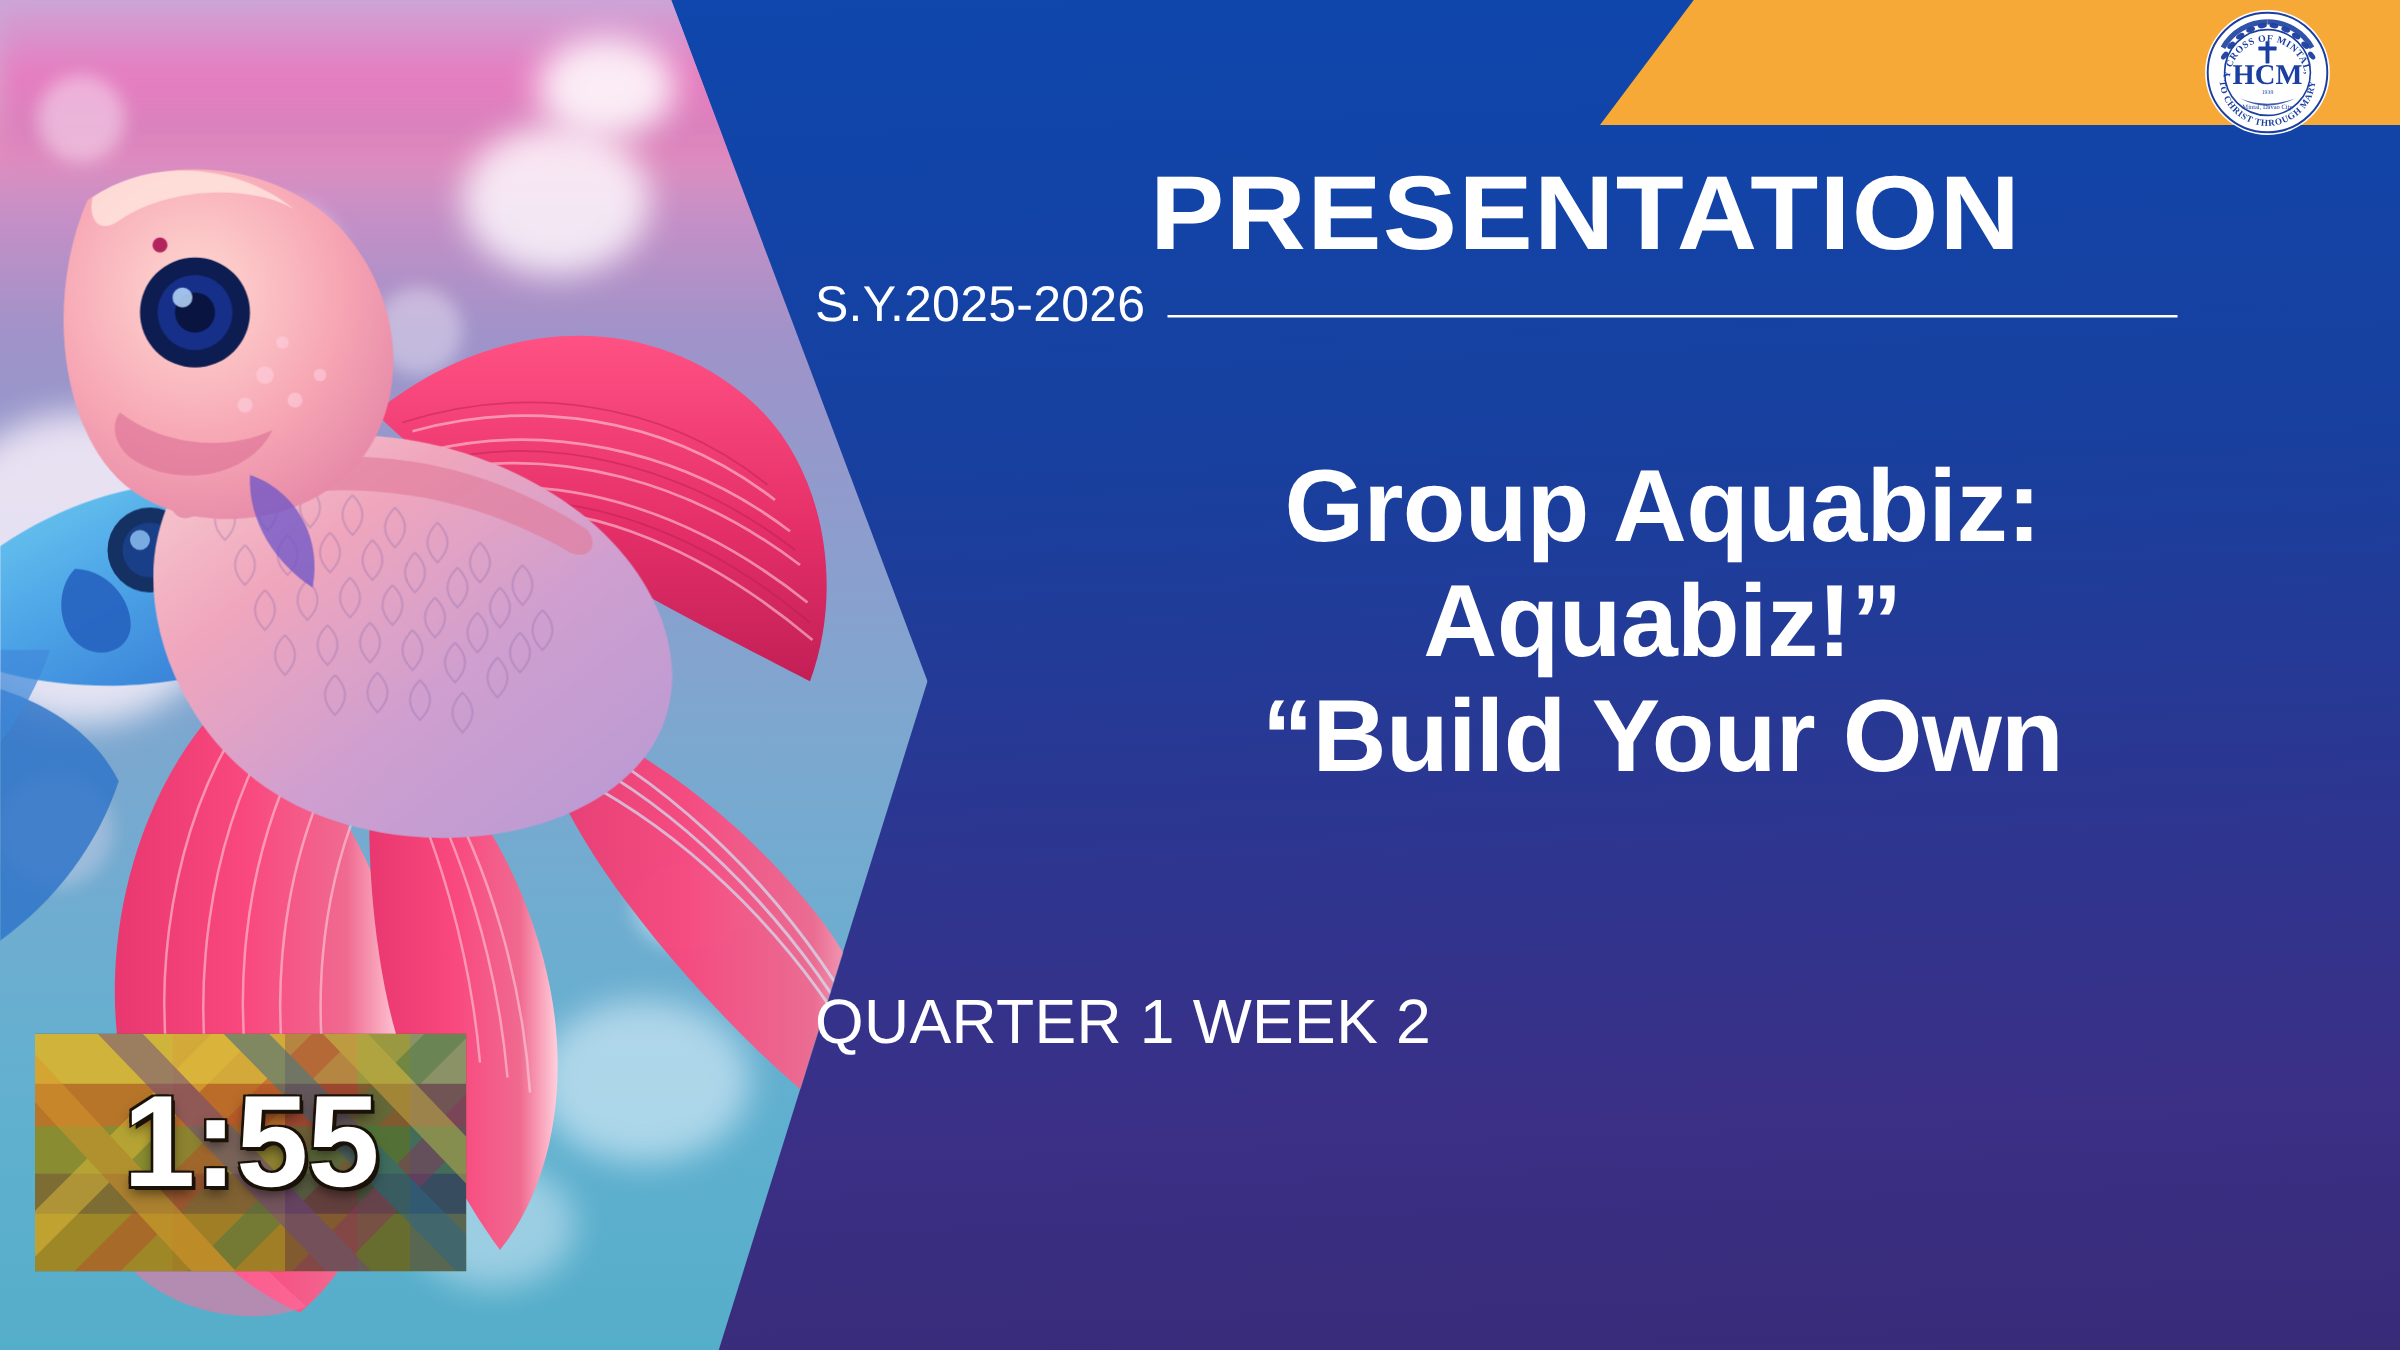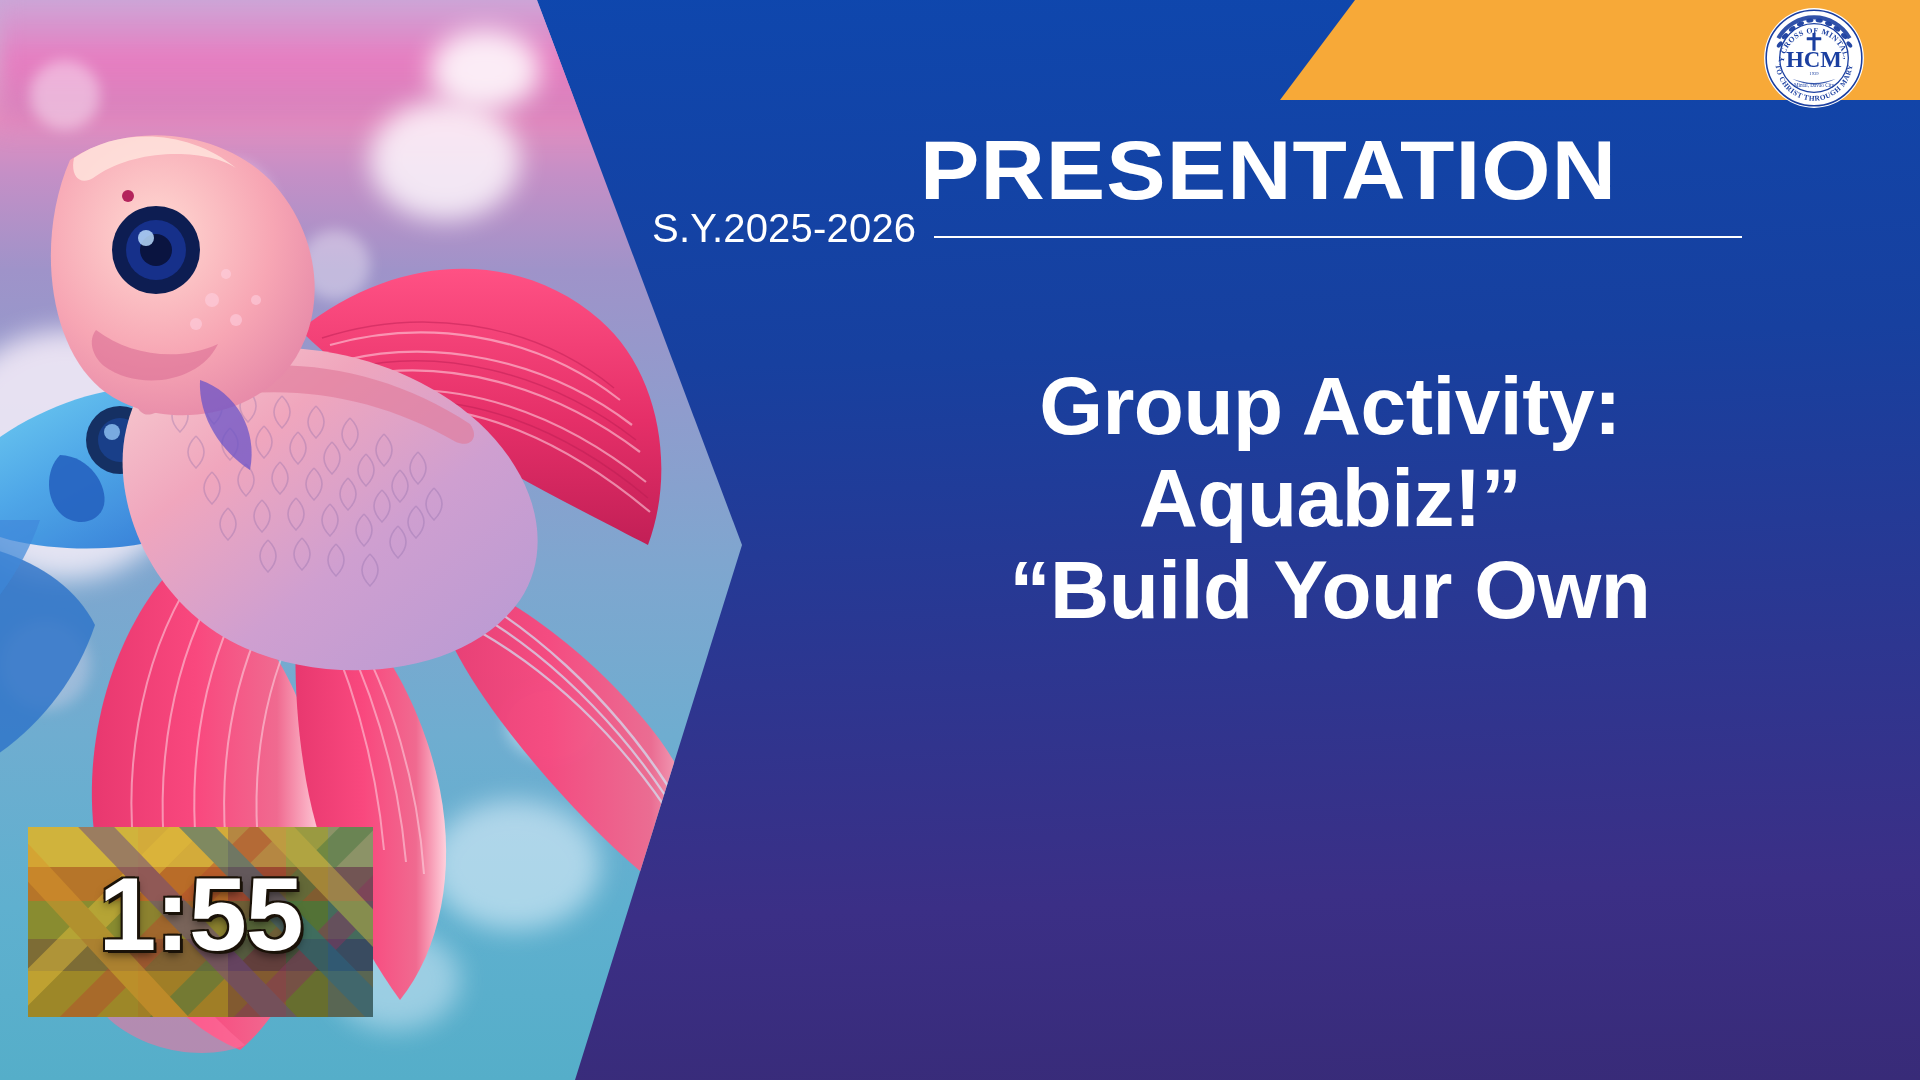--- a/index.html
+++ b/index.html
@@ -46,21 +46,21 @@
     clip-path:polygon(135px 0, 700px 0, 700px 100px, 60px 100px);
   }
 
   
   .seal{position:absolute;right:54px;top:6px;width:104px;height:104px;}
 
   
   .content{position:absolute;left:780px;top:0;width:1140px;height:902px;}
 
   .eyebrow-row{
-    position:absolute;left:-128px;top:208px;width:1090px;
+    position:absolute;left:-128px;top:224px;width:1090px;
     display:flex;align-items:flex-end;text-align:right;
   }
   .sy{
     color:#ffffff;font-size:40px;letter-spacing:.2px;font-weight:400;
     white-space:nowrap;line-height:1;padding-bottom:2px;
   }
   .rule{flex:1;height:2px;background:#ffffff;margin-left:18px;margin-bottom:12px;}
 
   .presentation{
     position:absolute;left:140px;top:128px;
@@ -350,22 +350,23 @@
   <div class="content">
 
     <div class="presentation">PRESENTATION</div>
 
     <div class="eyebrow-row">
       <div class="sy">S.Y.2025-2026</div>
       <div class="rule"></div>
     </div>
 
     <div class="title">
-      <span class="ln">Group Activity:</span>
+      <span class="ln">Group Aquabiz:</span>
       <span class="ln">Aquabiz!”</span>
       <span class="ln">“Build Your Own</span>
     </div>
 
     <div class="subtitle">
+      <span class="ln">QUARTER 1 WEEK 2</span>
     </div>
 
   </div>
 </div>
 
 </body></html>

